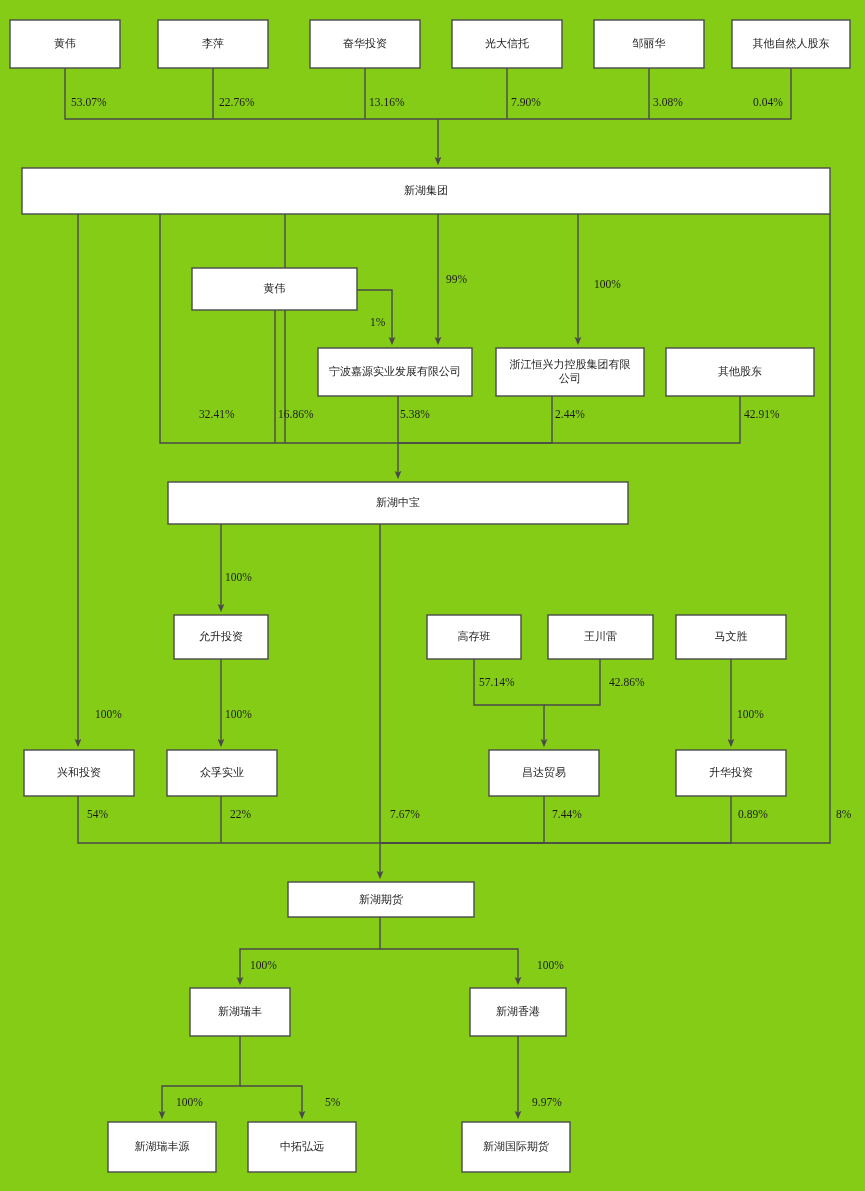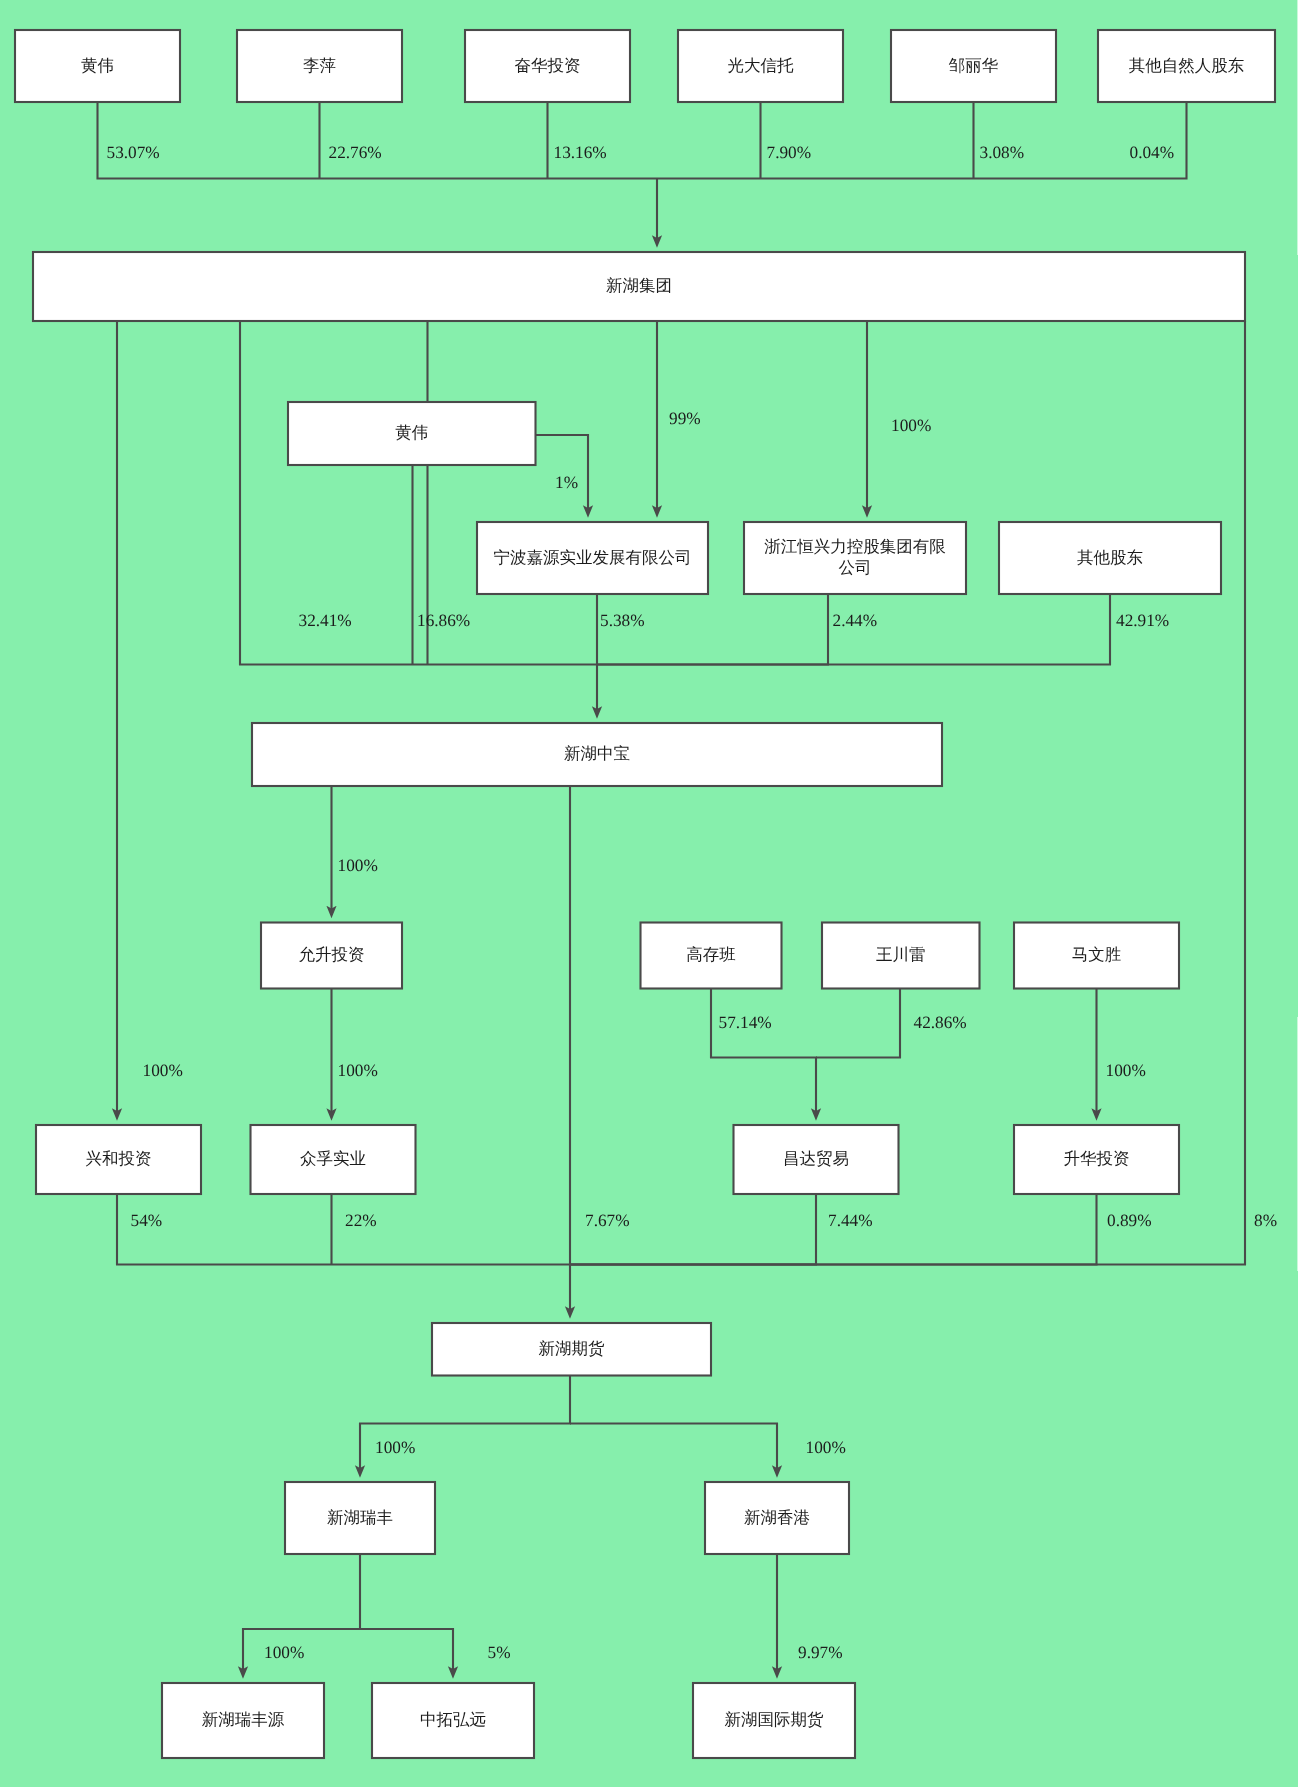--- a/index.html
+++ b/index.html
@@ -44,21 +44,21 @@
     font-family: "Liberation Serif", "DejaVu Serif", serif;
     font-size: 11.5px;
     fill: #1c1c1c;
     text-anchor: start;
     dominant-baseline: middle;
   }
 </style>
 </head>
 <body>
 
-<div id="diagram-root" style="background: #86efac;">
+<div id="diagram-root" style="background: #84cc16;">
   <svg id="canvas" viewBox="0 0 865 1191">
     <defs>
       <marker id="arrowhead" markerWidth="9" markerHeight="9" refX="4.2" refY="4" orient="auto" markerUnits="userSpaceOnUse">
         <path d="M 0 0.6 L 8.4 4 L 0 7.4 L 1.9 4 Z" fill="#4a4a4a"></path>
       </marker>
     </defs>
     <g id="connector-layer">
         <path class="connector" d="M 65 68 L 65 119 L 438 119" stroke="#4a4a4a"></path>
         <path class="connector" d="M 213 68 L 213 119" stroke="#4a4a4a"></path>
         <path class="connector" d="M 365 68 L 365 119" stroke="#4a4a4a"></path>

